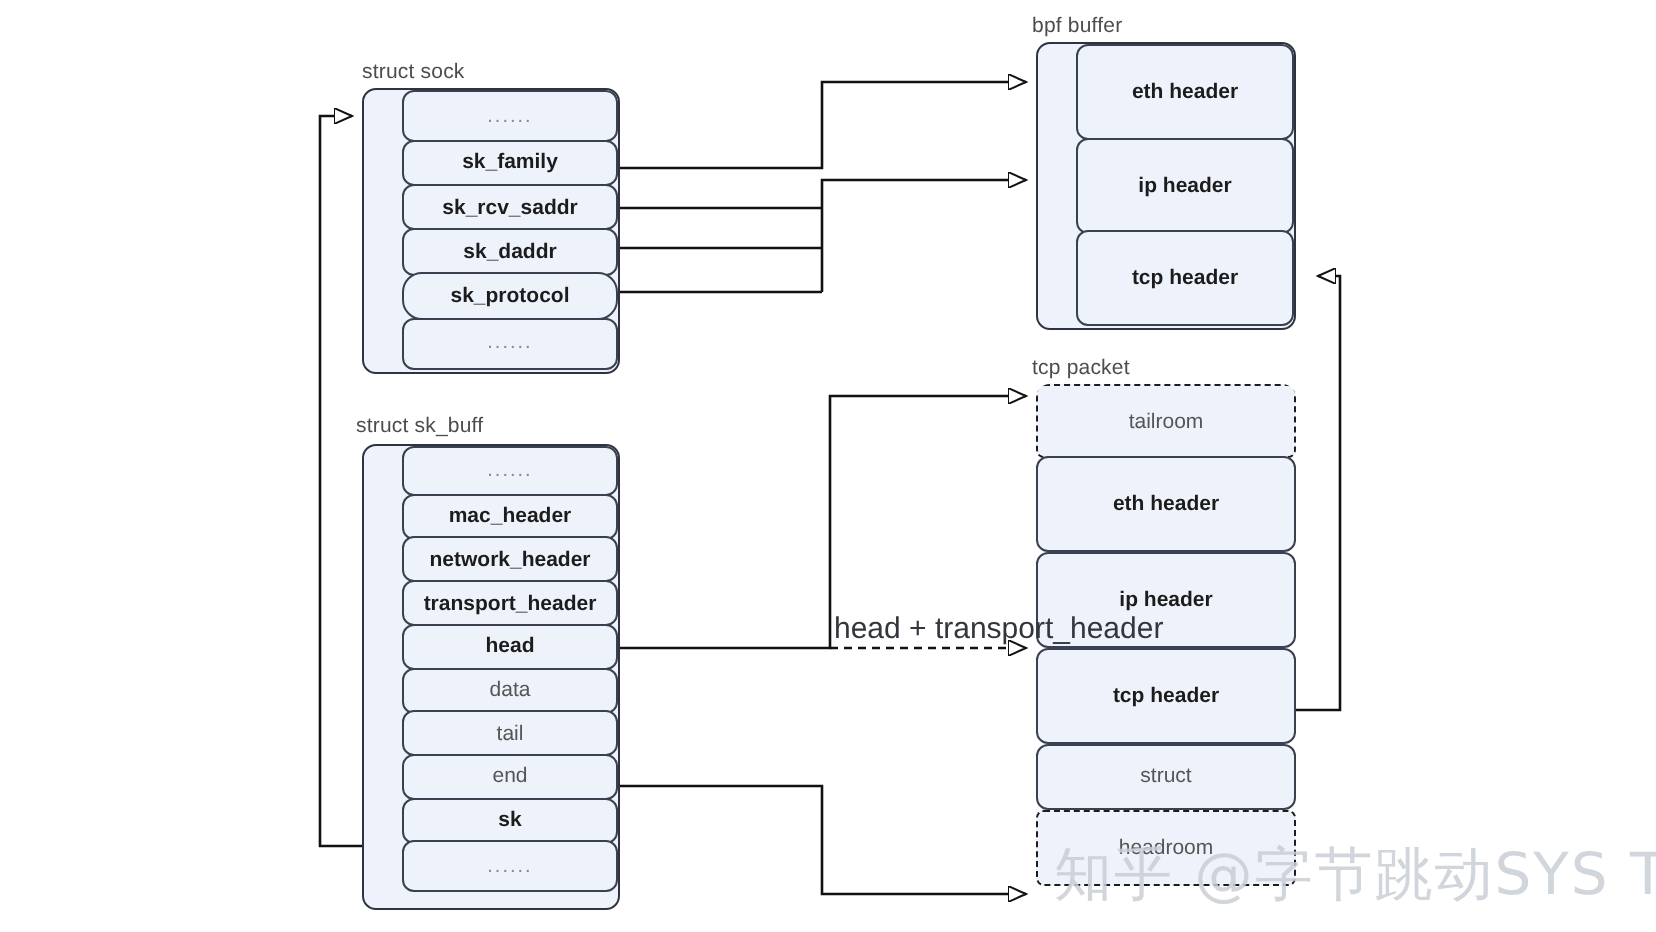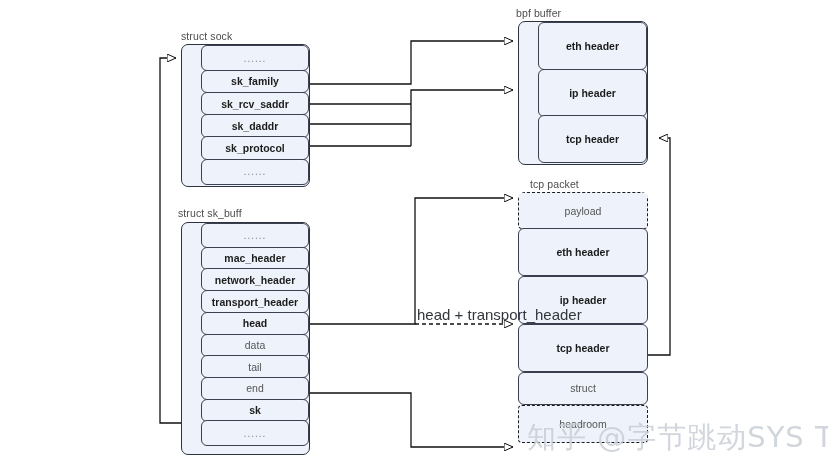--- a/index.html
+++ b/index.html
@@ -111,21 +111,21 @@
       <path d="M415,324 L513,324" marker-end="url(#ah)"></path>
     </g>
   </svg>
 
   <div class="group-label" style="left:181px;top:30px;">struct sock</div>
   <div class="stack" id="sock-stack" style="left:181px;top:44px;width:129px;height:143px;">
       <div class="row dots" style="height: 26px;">......</div>
       <div class="row bold" style="height: 23.5px;">sk_family</div>
       <div class="row bold" style="height: 23.5px;">sk_rcv_saddr</div>
       <div class="row bold" style="height: 23.5px;">sk_daddr</div>
-      <div class="row bold" style="height: 23.5px;">sk_protocol</div>
+      <div class="row bold" style="height: 23.5px; border-radius: 10px;">sk_protocol</div>
       <div class="row dots" style="height: 26px;">......</div>
     </div>
 
   <div class="group-label" style="left:178px;top:207px;">struct sk_buff</div>
   <div class="stack" id="skbuff-stack" style="left:181px;top:222px;width:129px;height:233px;">
       <div class="row dots" style="height: 25px;">......</div>
       <div class="row bold" style="height: 23px;">mac_header</div>
       <div class="row bold" style="height: 23px;">network_header</div>
       <div class="row bold" style="height: 23px;">transport_header</div>
       <div class="row bold" style="height: 23px;">head</div>
@@ -136,23 +136,23 @@
       <div class="row dots" style="height: 26px;">......</div>
     </div>
 
   <div class="group-label" style="left:516px;top:7px;">bpf buffer</div>
   <div class="stack" id="bpf-stack" style="left:518px;top:21px;width:130px;height:144px;">
       <div class="row bold" style="height: 48px;">eth header</div>
       <div class="row bold" style="height: 48px;">ip header</div>
       <div class="row bold" style="height: 48px;">tcp header</div>
     </div>
 
-  <div class="group-label" style="left:516px;top:178px;margin-left:14px;">tcp packet</div>
+  <div class="group-label" style="left:516px;top:178px;">tcp packet</div>
   <div class="stack dashedwrap" id="tcp-stack" style="left:518px;top:192px;width:130px;height:271px;">
-      <div class="row muted dashed" style="position: absolute; left: 0px; top: 0px; width: 130px; height: 37px;">payload</div>
+      <div class="row muted dashed" style="position: absolute; left: 0px; top: 0px; width: 130px; height: 37px;">tailroom</div>
       <div class="row bold" style="position: absolute; left: 0px; top: 37px; width: 130px; height: 48px;">eth header</div>
       <div class="row bold" style="position: absolute; left: 0px; top: 85px; width: 130px; height: 48px;">ip header</div>
       <div class="row bold" style="position: absolute; left: 0px; top: 133px; width: 130px; height: 48px;">tcp header</div>
       <div class="row muted" style="position: absolute; left: 0px; top: 181px; width: 130px; height: 33px;">struct</div>
       <div class="row muted dashed" style="position: absolute; left: 0px; top: 214px; width: 130px; height: 38px;">headroom</div>
     </div>
 
   <div class="wlabel" style="left:417px;top:306px;">head + transport_header</div>
 
   <div class="watermark" style="left:527px;top:418px;">知乎 @字节跳动SYS Tech</div>

